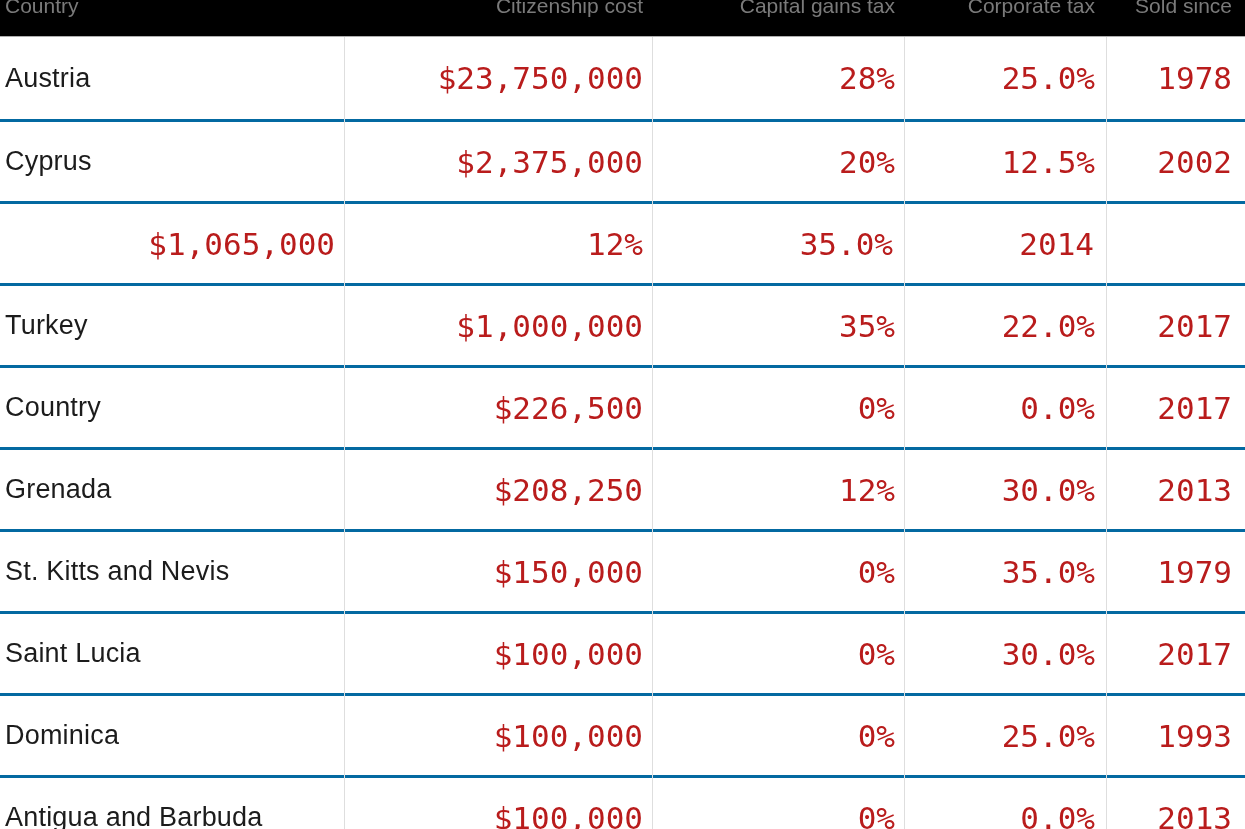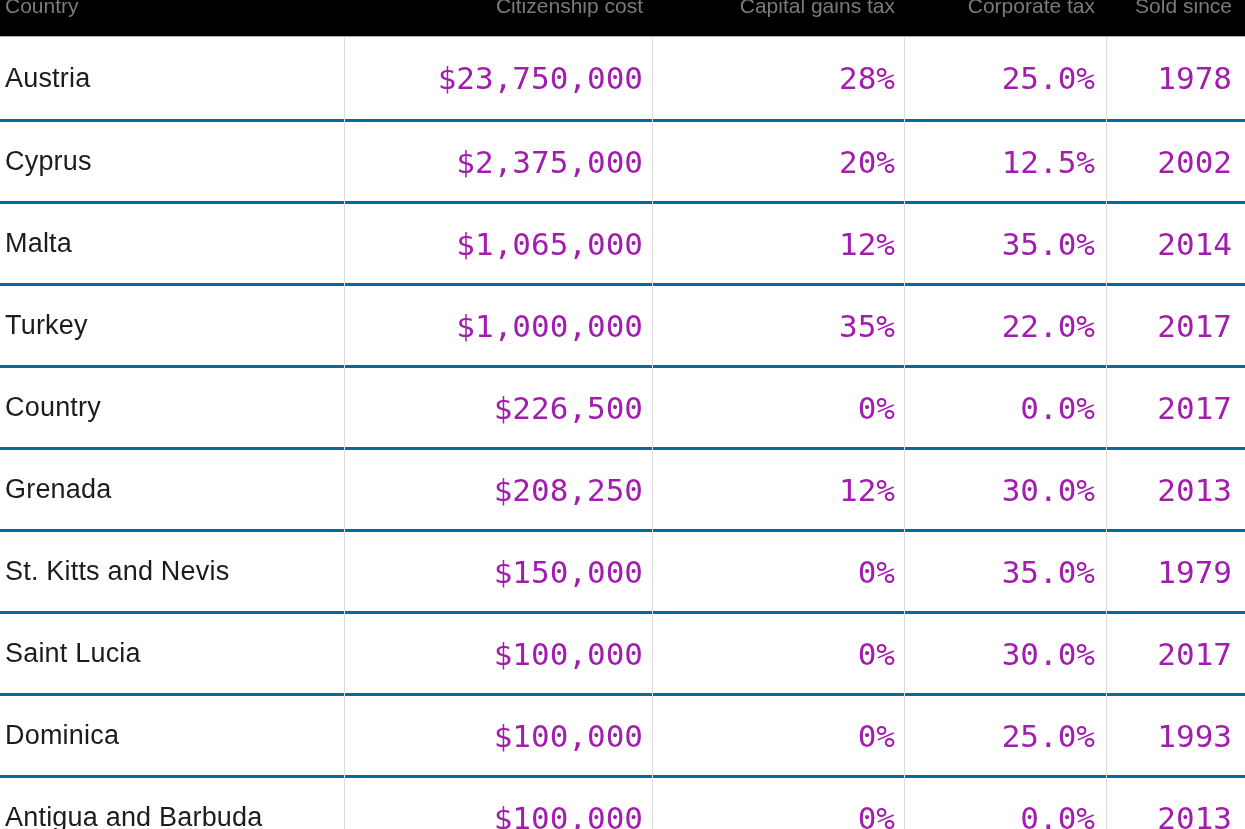--- a/index.html
+++ b/index.html
@@ -62,21 +62,21 @@
   }
   .cell-country {
     font-size:27px;
     color:#1c1c1c;
     padding-left:5px;
     letter-spacing:0.2px;
   }
   .cell-num {
     font-family:"DejaVu Sans Mono", monospace;
     font-size:31px;
-    color:#a21caf;
+    color:#b91c1c;
     justify-content:flex-end;
   }
 </style>
 </head>
 <body>
 
 <div class="screen">
 
   <div class="header-row">
     <div class="header-cell h-left">Country</div>
@@ -100,21 +100,20 @@
       <div class="cell cell-num pr-d">1978</div>
     </div>
     <div class="row">
       <div class="cell cell-country">Cyprus</div>
       <div class="cell cell-num pr-a">$2,375,000</div>
       <div class="cell cell-num pr-b">20%</div>
       <div class="cell cell-num pr-c">12.5%</div>
       <div class="cell cell-num pr-d">2002</div>
     </div>
     <div class="row">
-      <div class="cell cell-country">Malta</div>
       <div class="cell cell-num pr-a">$1,065,000</div>
       <div class="cell cell-num pr-b">12%</div>
       <div class="cell cell-num pr-c">35.0%</div>
       <div class="cell cell-num pr-d">2014</div>
     </div>
     <div class="row">
       <div class="cell cell-country">Turkey</div>
       <div class="cell cell-num pr-a">$1,000,000</div>
       <div class="cell cell-num pr-b">35%</div>
       <div class="cell cell-num pr-c">22.0%</div>

